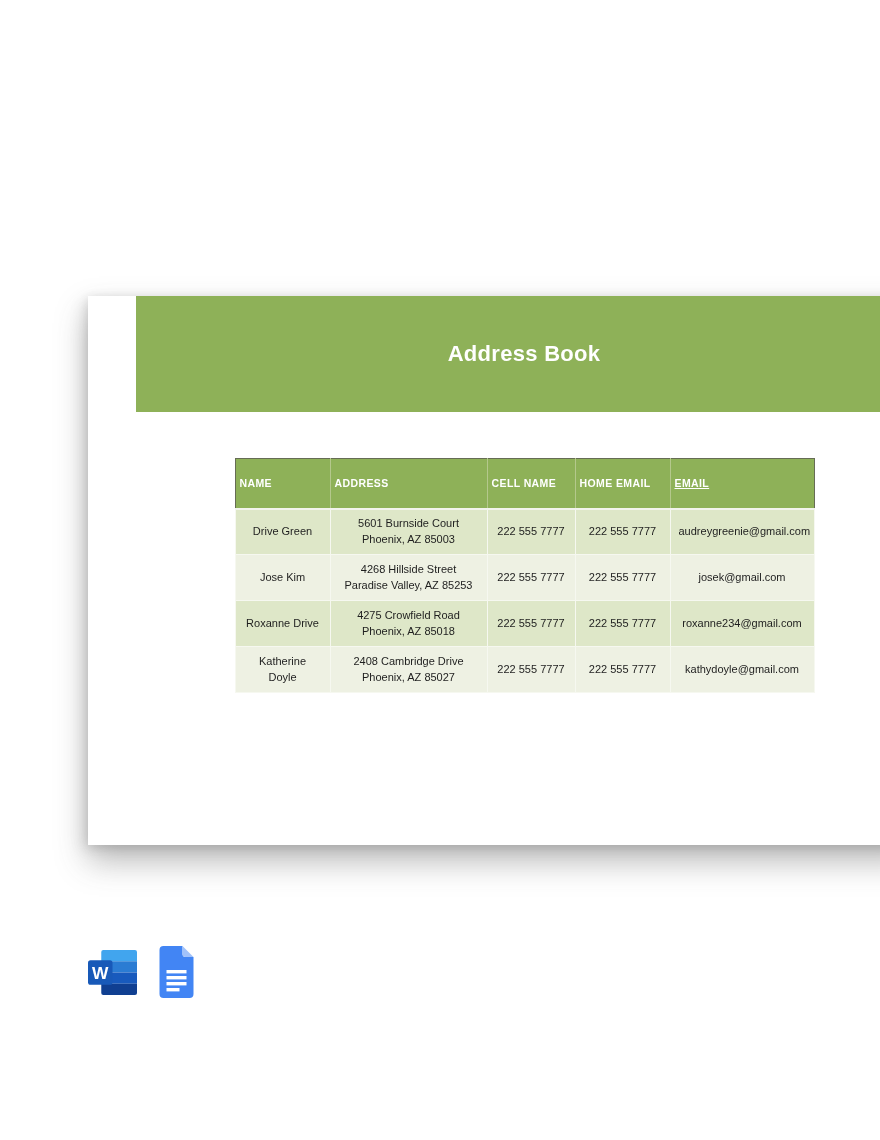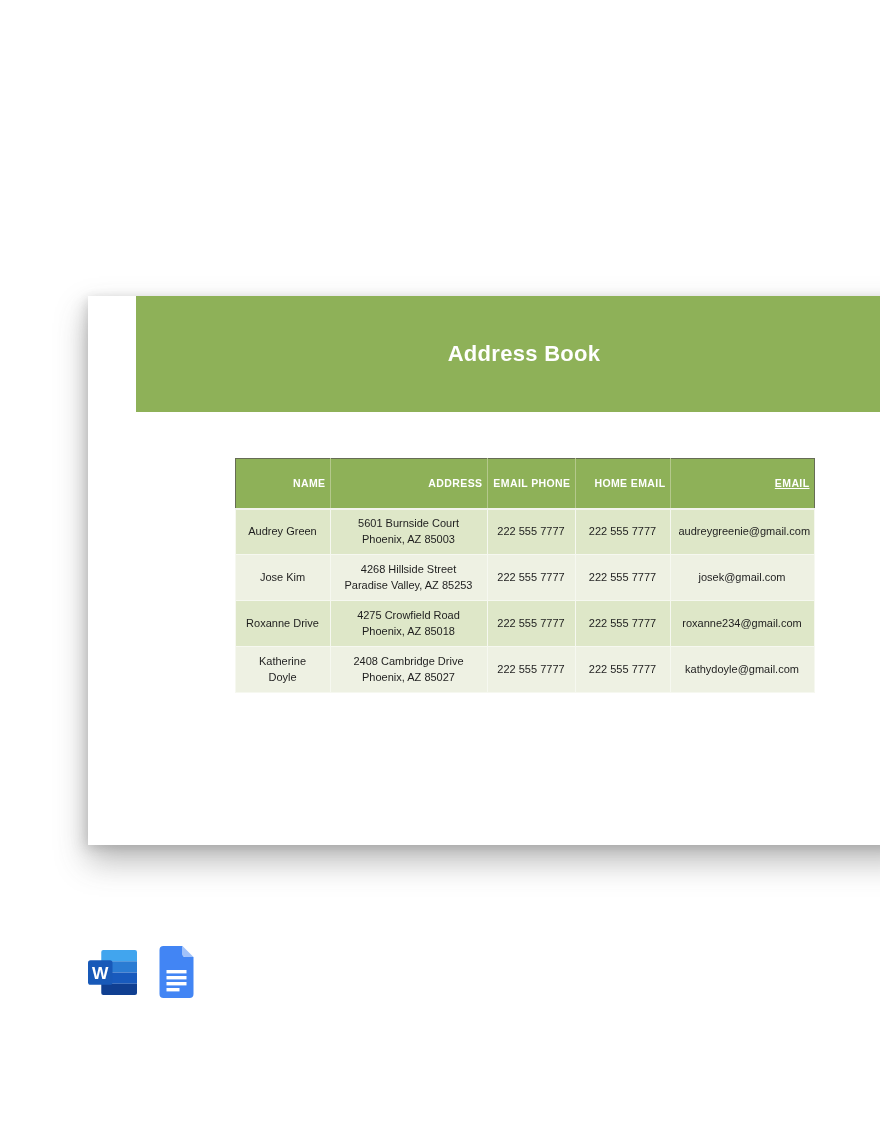--- a/index.html
+++ b/index.html
@@ -47,21 +47,21 @@
   col.c-home  { width: 95px; }
   col.c-email { width: 144px; }
 
   .address-table th {
     height: 50px;
     background: #8eb158;
     color: #ffffff;
     font-size: 10.5px;
     font-weight: bold;
     letter-spacing: 0.4px;
-    text-align: right;
+    text-align: left;
     vertical-align: middle;
     border-right: 1px solid #b4c88c;
     border-bottom: 2px solid #f2f4ec;
     padding: 2px 4px;
   }
   .address-table th:last-child { border-right: none; text-decoration: underline; }
 
   .address-table td {
     height: 46px;
     font-size: 11px;
@@ -100,28 +100,28 @@
           <col class="c-name">
             <col class="c-addr">
             <col class="c-cell">
             <col class="c-home">
             <col class="c-email">
         </colgroup>
         <thead>
           <tr id="header-row">
               <th>NAME</th>
               <th>ADDRESS</th>
-              <th>EMAIL PHONE</th>
+              <th>CELL NAME</th>
               <th>HOME EMAIL</th>
               <th>EMAIL</th>
             </tr>
         </thead>
         <tbody id="table-body">
             <tr>
-              <td>Audrey Green</td>
+              <td>Drive Green</td>
               <td>5601 Burnside Court Phoenix, AZ 85003</td>
               <td>222 555 7777</td>
               <td>222 555 7777</td>
               <td>audreygreenie@gmail.com</td>
             </tr>
             <tr>
               <td>Jose Kim</td>
               <td>4268 Hillside Street Paradise Valley, AZ 85253</td>
               <td>222 555 7777</td>
               <td>222 555 7777</td>

